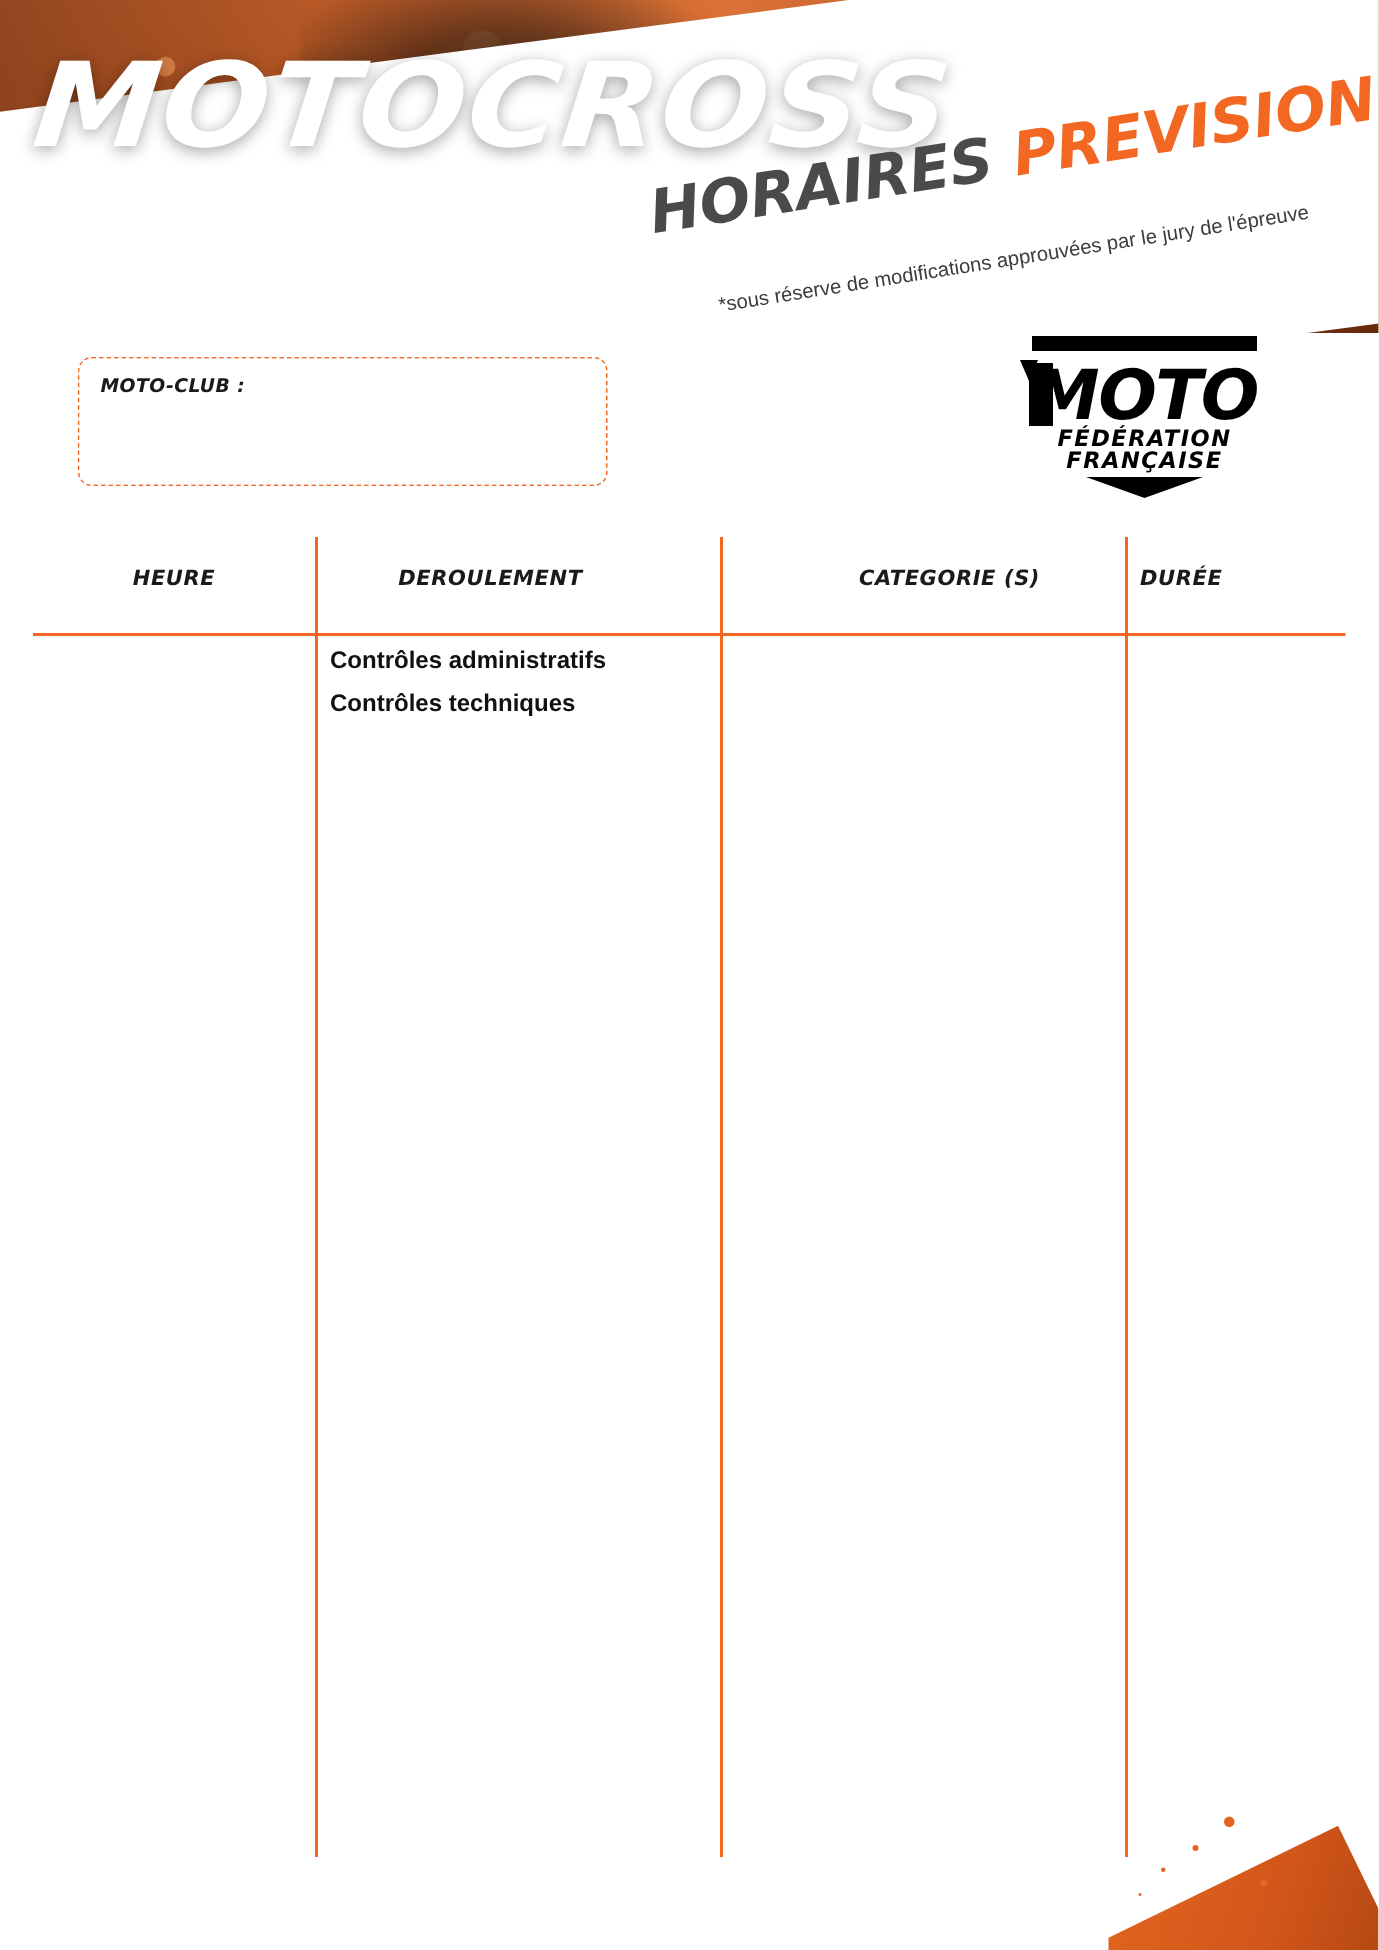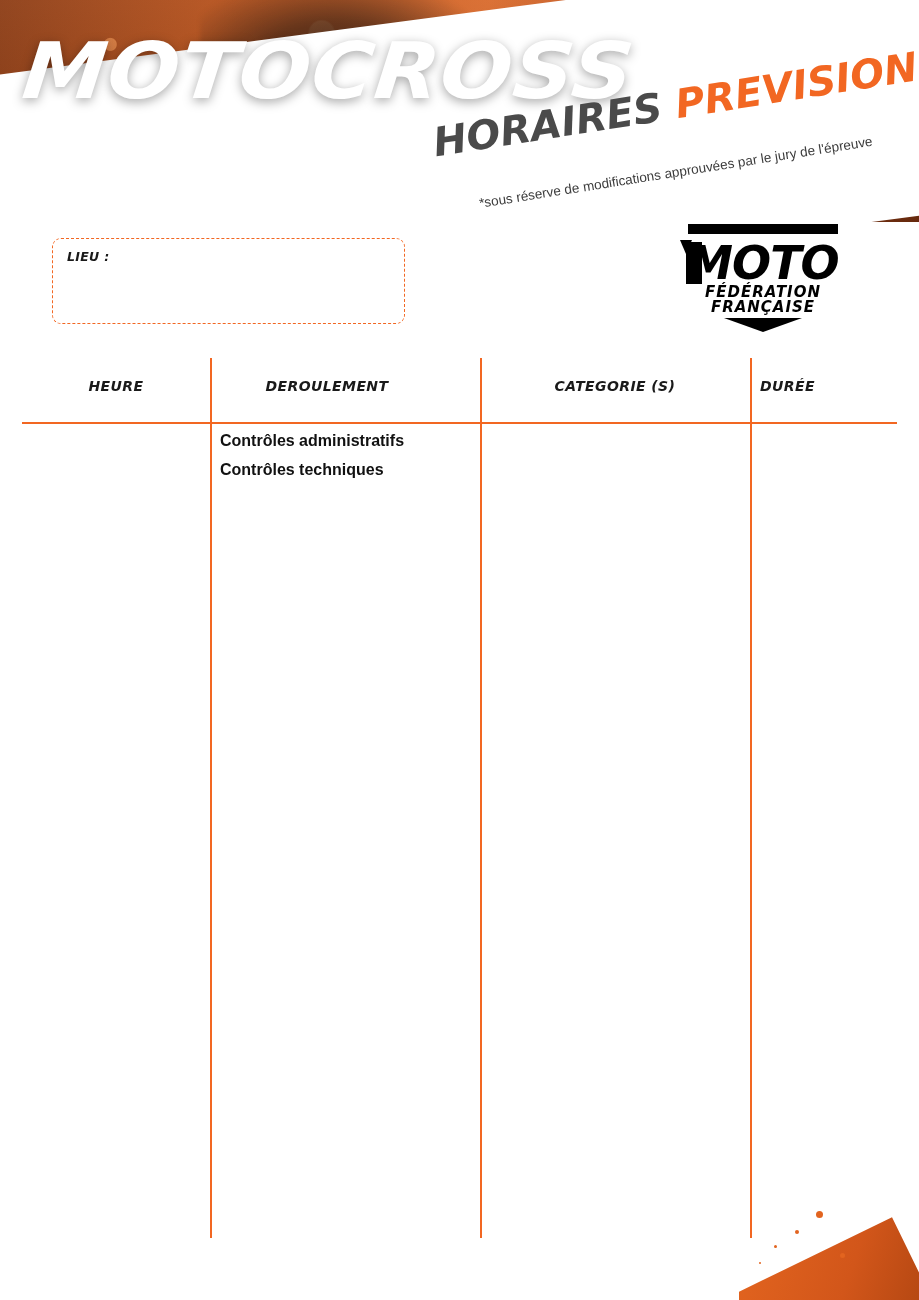--- a/index.html
+++ b/index.html
@@ -210,21 +210,21 @@
     font-family: "DejaVu Sans", sans-serif;
     font-weight: bold;
     font-style: italic;
     font-size: 14px;
     color: #1a1a1a;
     letter-spacing: 0.4px;
     text-align: center;
   }
   .hdr-heure      { left: 0px;   width: 188px; }
   .hdr-deroul     { left: 188px; width: 234px; }
-  .hdr-categorie  { left: 458px; width: 270px; }
+  .hdr-categorie  { left: 458px; width: 306px; }
   .hdr-duree      { left: 692px; width: 147px; }
 
   .hline {
     position: absolute;
     left: 0;
     top: 64px;
     width: 875px;
     height: 1.6px;
     background: #f26722;
   }
@@ -294,21 +294,21 @@
   <div class="title-motocross">MOTOCROSS</div>
 
   <div class="title-horaires">
     <span class="part1">HORAIRES </span><span class="part2">PREVISIONNELS*</span>
   </div>
 
   <div class="subtitle-note">*sous réserve de modifications approuvées par le jury de l'épreuve</div>
 </div>
 
 <div class="info-box">
-  <div class="info-line">LIEU :</div>
+  <div class="info-line">MOTO-CLUB :</div>
 </div>
 
 <div class="ffm-logo">
   <svg viewBox="0 0 182 110" width="182" height="110" aria-hidden="true">
     <rect x="16" y="2" width="150" height="10" fill="#000000"></rect>
     <g fill="#000000" font-family="DejaVu Sans, sans-serif" font-weight="bold" font-style="italic">
       <text x="91" y="57" font-size="46" text-anchor="middle" letter-spacing="-1">MOTO</text>
     </g>
     <path d="M14 20 L30 20 L30 62 L14 62 Z" fill="#000000"></path>
     <path d="M8 18 L20 18 L14 32 Z" fill="#000000"></path>

